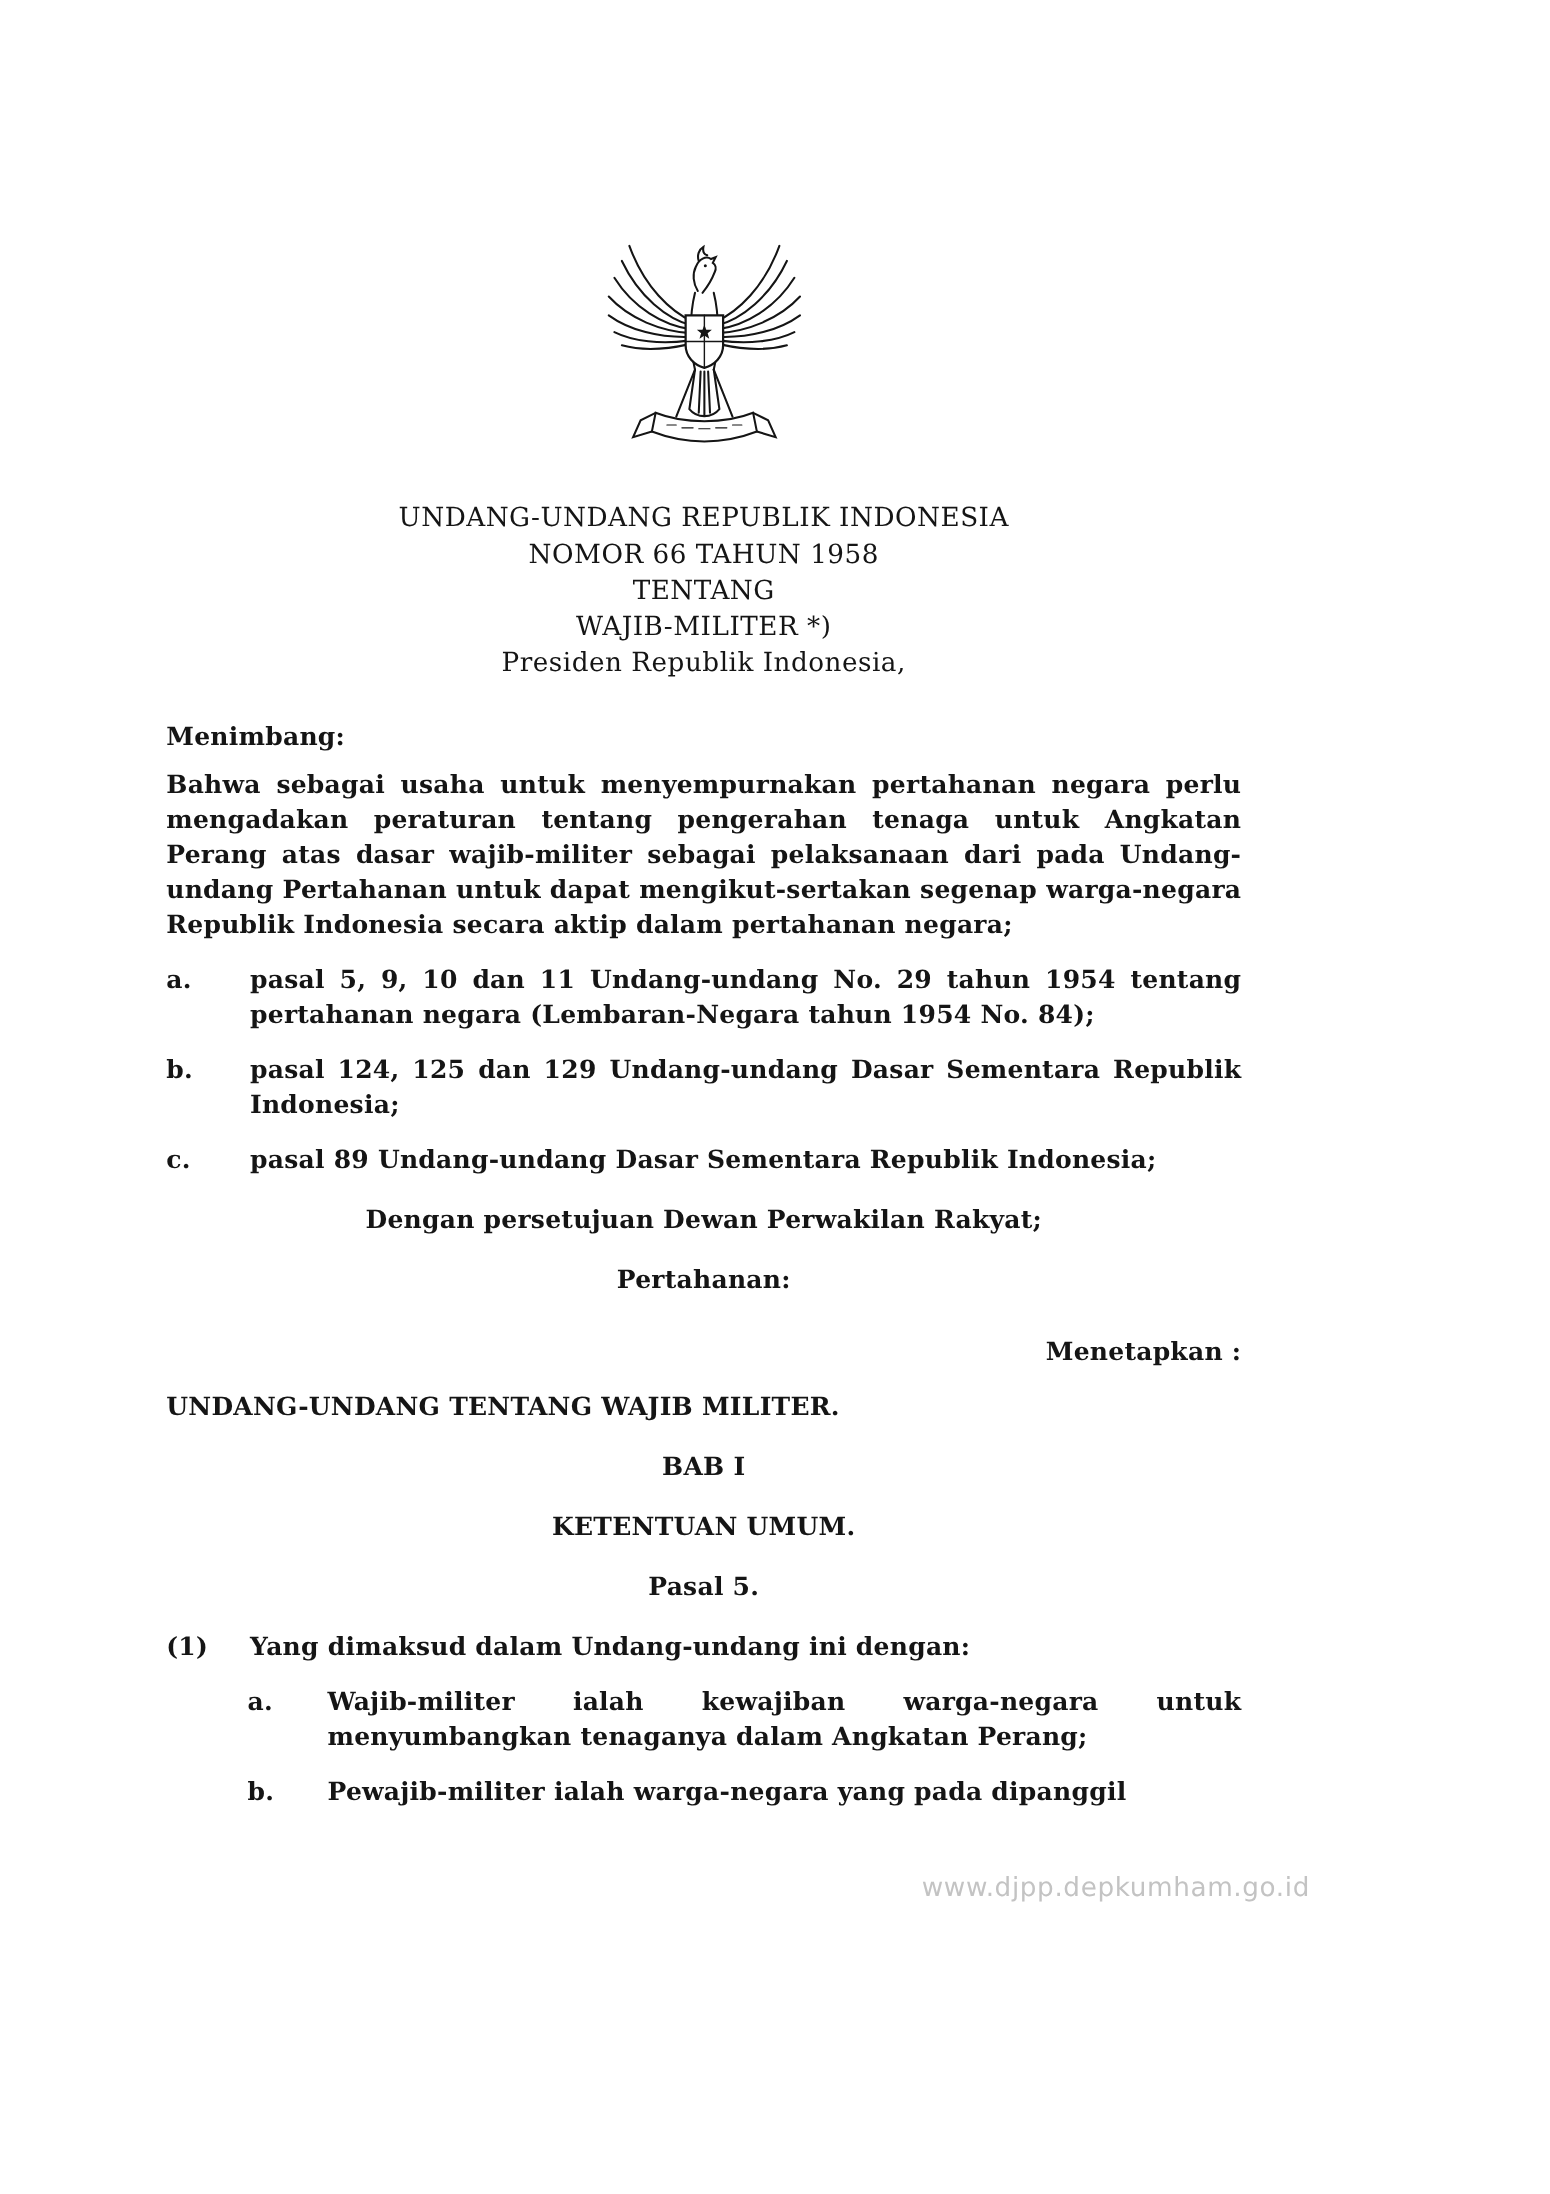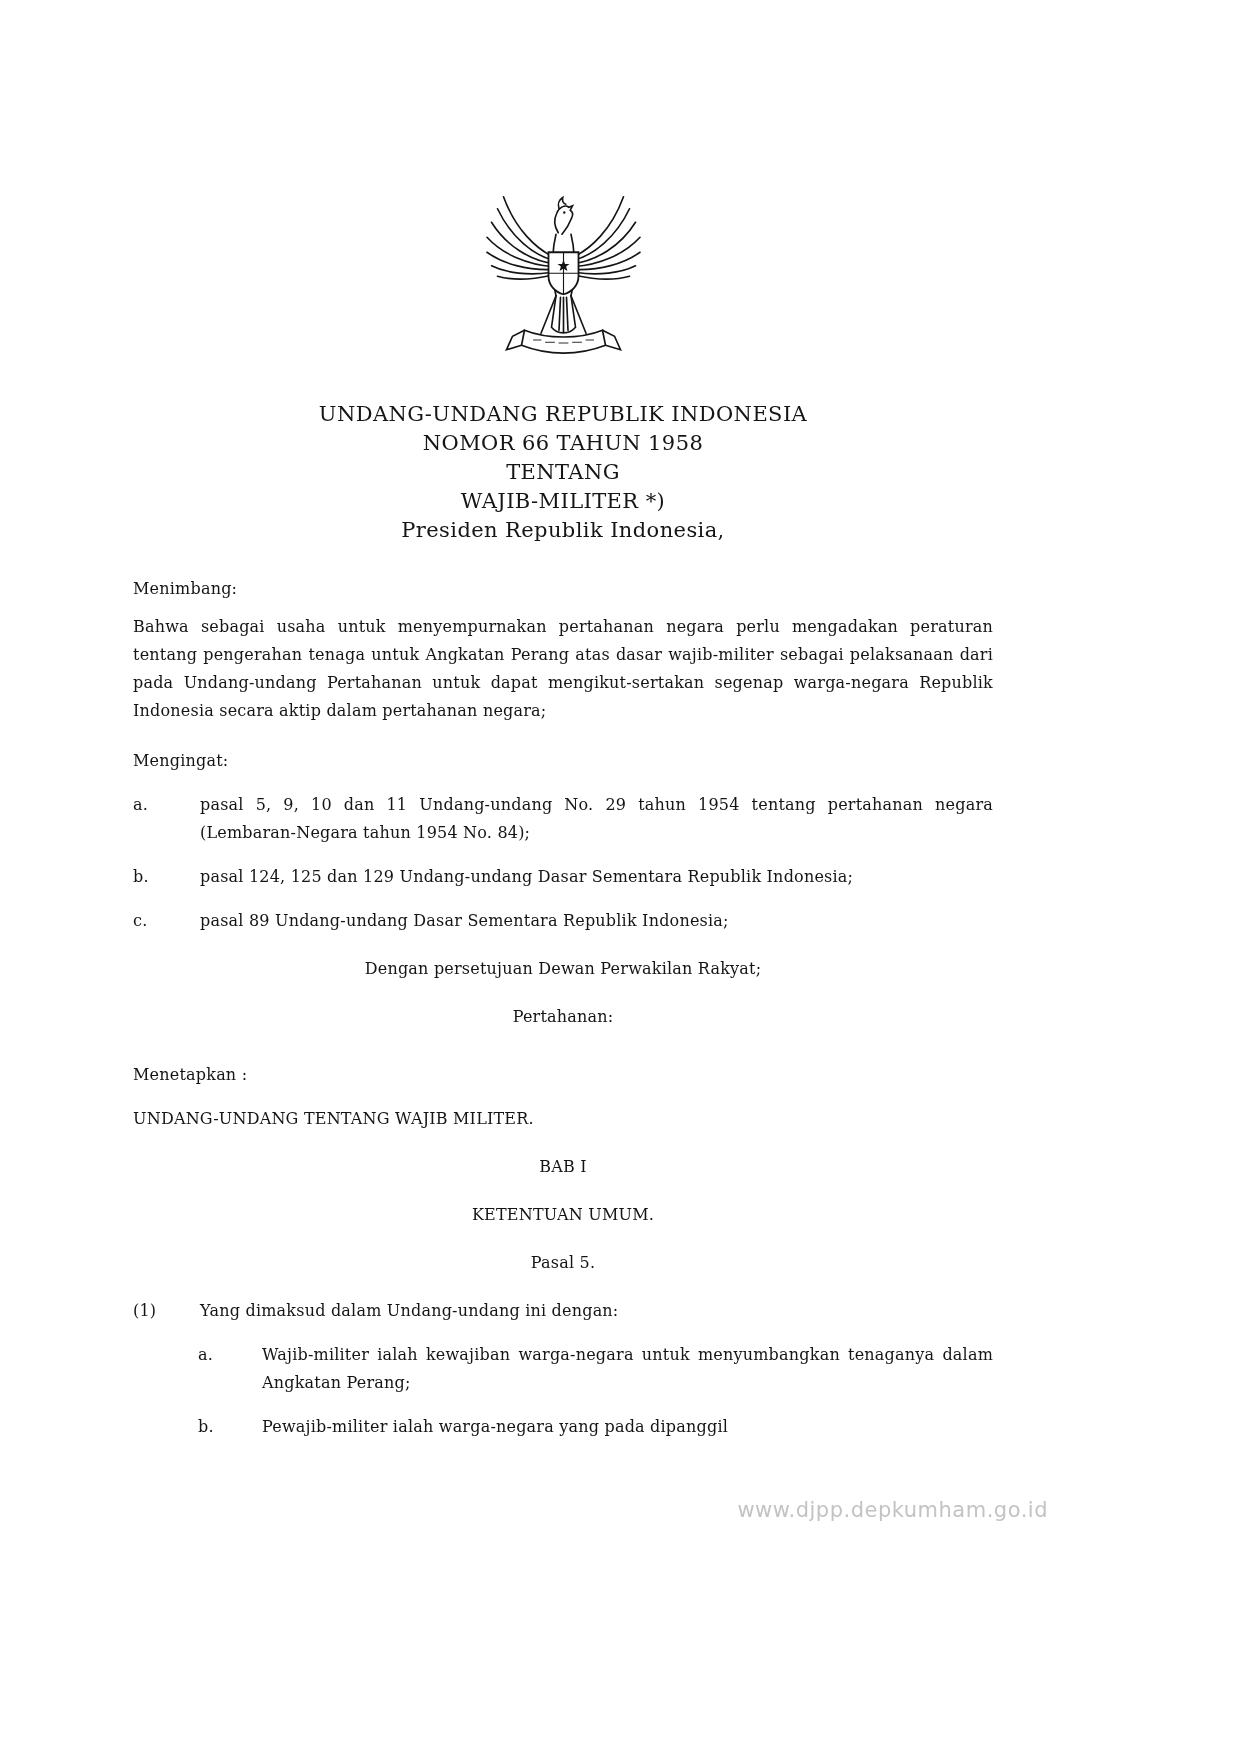--- a/index.html
+++ b/index.html
@@ -27,23 +27,24 @@
   }
   .title-block {
     margin-top: 26px;
     text-align: center;
     font-size: 21px;
     line-height: 29px;
     letter-spacing: 0.4px;
   }
   .t-line { white-space: nowrap; }
   .body-text {
-    font-size: 16px;
+    font-size: 20px;
     line-height: 28px;
     letter-spacing: 0.2px;
+    font-weight: bold;
   }
   .label-line { margin-top: 30px; }
   .para {
     margin-top: 10px;
     text-align: justify;
     text-justify: inter-word;
   }
   .list-item {
     display: flex;
     margin-top: 16px;
@@ -129,39 +130,38 @@
       <div class="t-line">UNDANG-UNDANG REPUBLIK INDONESIA</div>
       <div class="t-line">NOMOR 66 TAHUN 1958</div>
       <div class="t-line">TENTANG</div>
       <div class="t-line">WAJIB-MILITER *)</div>
       <div class="t-line">Presiden Republik Indonesia,</div>
     </div>
 
     <div class="body-text label-line">Menimbang:</div>
     <div class="body-text para">Bahwa sebagai usaha untuk menyempurnakan pertahanan negara perlu mengadakan peraturan tentang pengerahan tenaga untuk Angkatan Perang atas dasar wajib-militer sebagai pelaksanaan dari pada Undang-undang Pertahanan untuk dapat mengikut-sertakan segenap warga-negara Republik Indonesia secara aktip dalam pertahanan negara;</div>
 
-    <div class="body-text label-line" style="margin-top:22px;">Mengingat:</div>
 
     <div class="body-text list-item">
       <span class="marker-1">a.</span>
       <span class="item-text-1">pasal 5, 9, 10 dan 11 Undang-undang No. 29 tahun 1954 tentang pertahanan negara (Lembaran-Negara tahun 1954 No. 84);</span>
     </div>
     <div class="body-text list-item">
       <span class="marker-1">b.</span>
       <span class="item-text-1">pasal 124, 125 dan 129 Undang-undang Dasar Sementara Republik Indonesia;</span>
     </div>
     <div class="body-text list-item">
       <span class="marker-1">c.</span>
       <span class="item-text-1">pasal 89 Undang-undang Dasar Sementara Republik Indonesia;</span>
     </div>
 
     <div class="body-text centered-line">Dengan persetujuan Dewan Perwakilan Rakyat;</div>
     <div class="body-text centered-line">Pertahanan:</div>
 
-    <div class="body-text label-line" style="">Menetapkan :</div>
+    <div class="body-text label-line" style="text-align:right;">Menetapkan :</div>
     <div class="body-text" style="margin-top:16px;">UNDANG-UNDANG TENTANG WAJIB MILITER.</div>
 
     <div class="body-text centered-line">BAB I</div>
     <div class="body-text centered-line">KETENTUAN UMUM.</div>
     <div class="body-text centered-line">Pasal 5.</div>
 
     <div class="body-text list-item" style="margin-top:20px;">
       <span class="marker-1">(1)</span>
       <span class="item-text-1">Yang dimaksud dalam Undang-undang ini dengan:</span>
     </div>

